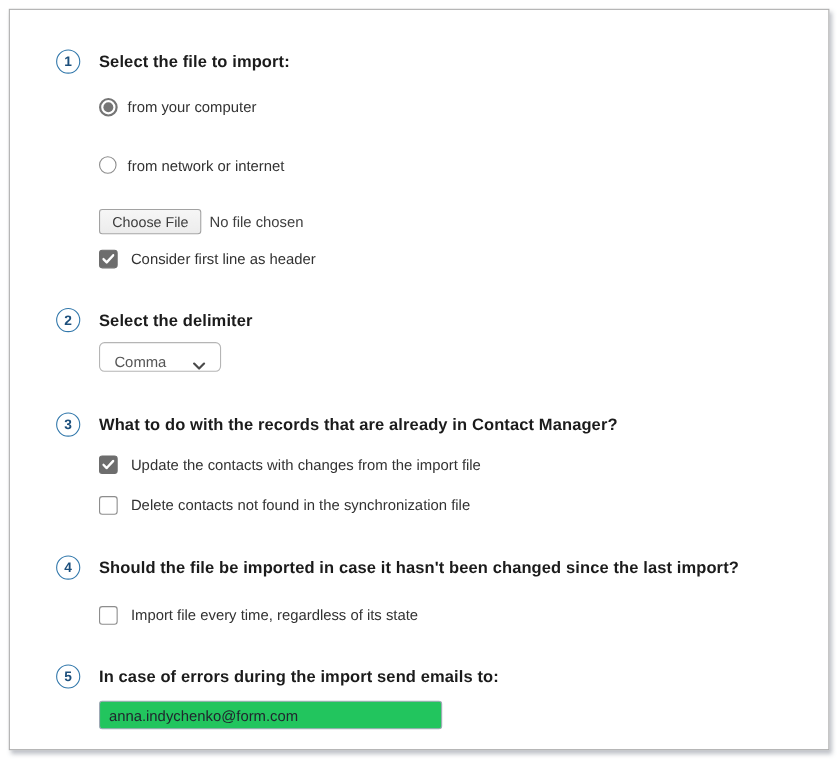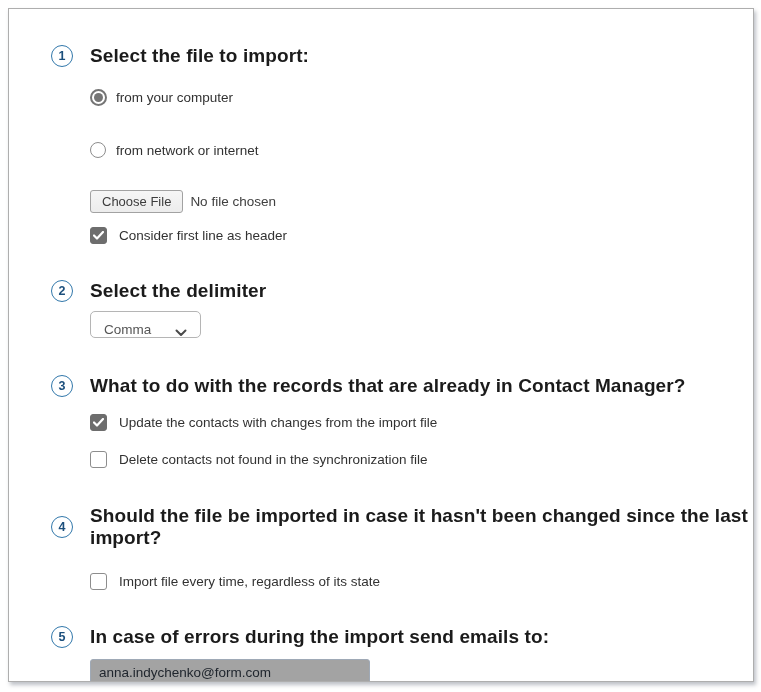--- a/index.html
+++ b/index.html
@@ -11,21 +11,21 @@
     overflow:hidden;
   }
   .content { padding:36px 0 0 42px; }
 
   .step-header { display:flex; align-items:center; }
   .badge {
     flex:0 0 auto; width:22px; height:22px; border-radius:50%;
     border:1px solid #3278ab; color:#1c4f7c; font-weight:bold; font-size:12.5px;
     display:flex; align-items:center; justify-content:center; background:#fff;
   }
-  .step-title { margin-left:17px; font-size:19px; font-weight:bold; color:#1b1b1b; letter-spacing:0.1px; }
+  .step-title { margin-left:17px; font-size:15px; font-weight:bold; color:#1b1b1b; letter-spacing:0.1px; }
   .step-body { margin-left:39px; }
 
   .radio-row, .check-row { display:flex; align-items:center; cursor:default; }
   .lbl { font-size:13.5px; color:#323232; }
 
   .radio {
     width:17px; height:17px; border-radius:50%; background:#fff;
     border:2px solid #757575; display:flex; align-items:center; justify-content:center;
     margin-right:9px; flex:0 0 auto;
   }
@@ -48,22 +48,22 @@
   .file-status { margin-left:7px; font-size:13.5px; color:#404040; }
 
   .select {
     margin-top:9px; width:111px; height:27px; border:1px solid #b5b5b5; border-radius:5px;
     display:flex; align-items:flex-end; justify-content:space-between; padding:0 13px;
     background:#fff; cursor:default;
   }
   .select-value { font-size:13.5px; color:#555555; }
 
   .email-input {
-    margin-top:11px; width:280px; height:26px;
-    background:#a3a3a3; border:1px solid #9fa9b6; border-radius:3px;
+    margin-top:11px; width:312px; height:26px;
+    background:#22c55e; border:1px solid #9fa9b6; border-radius:3px;
     padding:0 8px; font-family:"Liberation Sans", sans-serif;
     font-size:13.5px; color:#20262e;
   }
 
   
   .mt-s1-radio1 { margin-top:22px; }
   .mt-s1-radio2 { margin-top:36px; }
   .mt-s1-file   { margin-top:32px; }
   .mt-s1-check  { margin-top:14px; }
   .mt-step2     { margin-top:36px; }

